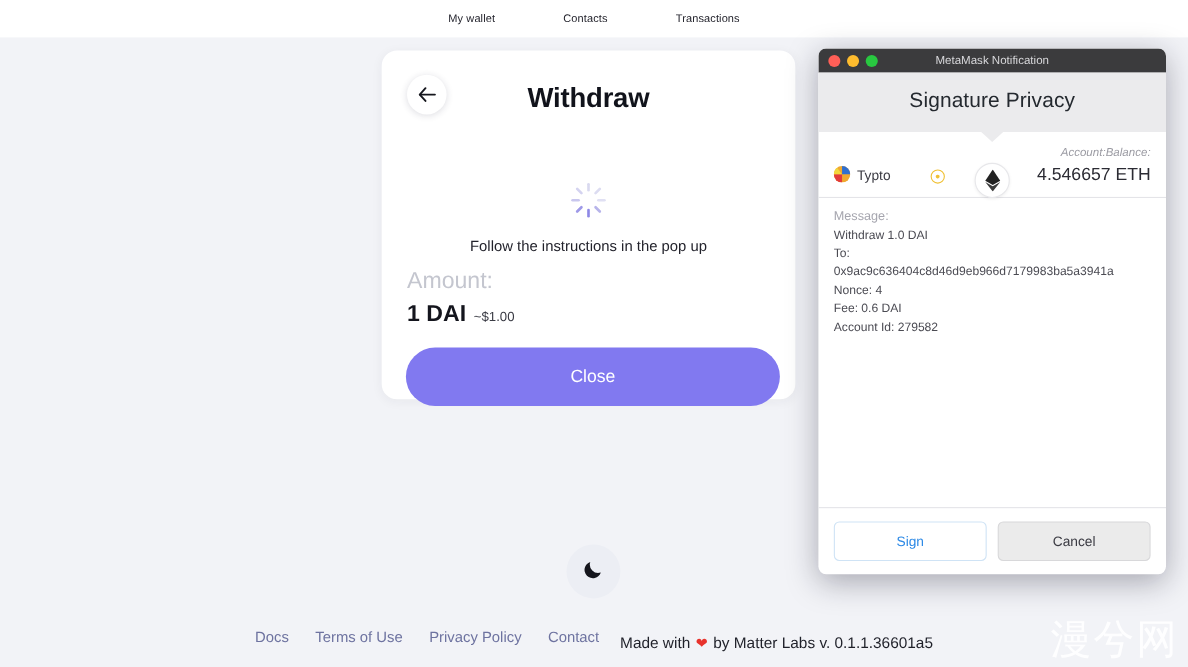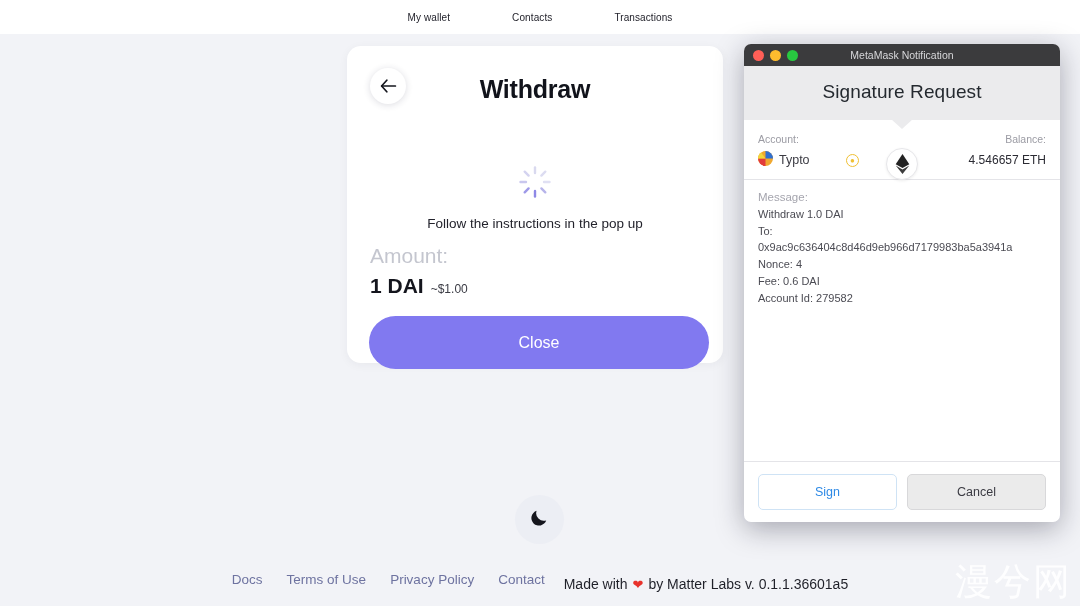--- a/index.html
+++ b/index.html
@@ -151,30 +151,30 @@
     width: 0; height: 0;
     border-left: 11px solid transparent;
     border-right: 11px solid transparent;
     border-top: 10px solid #ebebed;
   }
 
   .mm-account {
     position: relative; padding: 13px 14px 10px; flex: none;
   }
   .mm-acct-top {
-    display: flex; justify-content: space-between;
-    font-size: 10.5px; color: #9b9ba3;
+    display: flex; justify-content: flex-end;
+    font-size: 10.5px; color: #9b9ba3; font-style: italic;
   }
   .mm-acct-bot {
     display: flex; justify-content: space-between;
     align-items: center; margin-top: 6px;
   }
   .mm-acct-name { display: flex; align-items: center; gap: 6px; }
   .mm-acct-name span { font-size: 12.5px; color: #3b3b43; }
-  .mm-balance { font-size: 12px; color: #2b2b33; }
+  .mm-balance { font-size: 16px; color: #2b2b33; }
   .eth-badge {
     position: absolute; left: 50%; top: 28px;
     transform: translateX(-50%);
     width: 32px; height: 32px; border-radius: 50%;
     background: #ffffff; border: 1px solid #e7e7ea;
     display: flex; align-items: center; justify-content: center;
     box-shadow: 0 1px 3px rgba(0,0,0,.07);
   }
   .coin-dot {
     position: absolute; left: 50%; top: 34px;
@@ -303,21 +303,21 @@
     <div class="mm-titlebar">
       <div class="traffic">
         <div class="tl red"></div>
         <div class="tl yellow"></div>
         <div class="tl green"></div>
       </div>
       <div class="mm-titlebar-text">MetaMask Notification</div>
     </div>
 
     <div class="mm-header">
-      <h1>Signature Request</h1>
+      <h1>Signature Privacy</h1>
     </div>
 
     <div class="mm-account">
       <div class="mm-acct-top">
         <span>Account:</span>
         <span>Balance:</span>
       </div>
       <div class="mm-acct-bot">
         <div class="mm-acct-name">
           <span>

